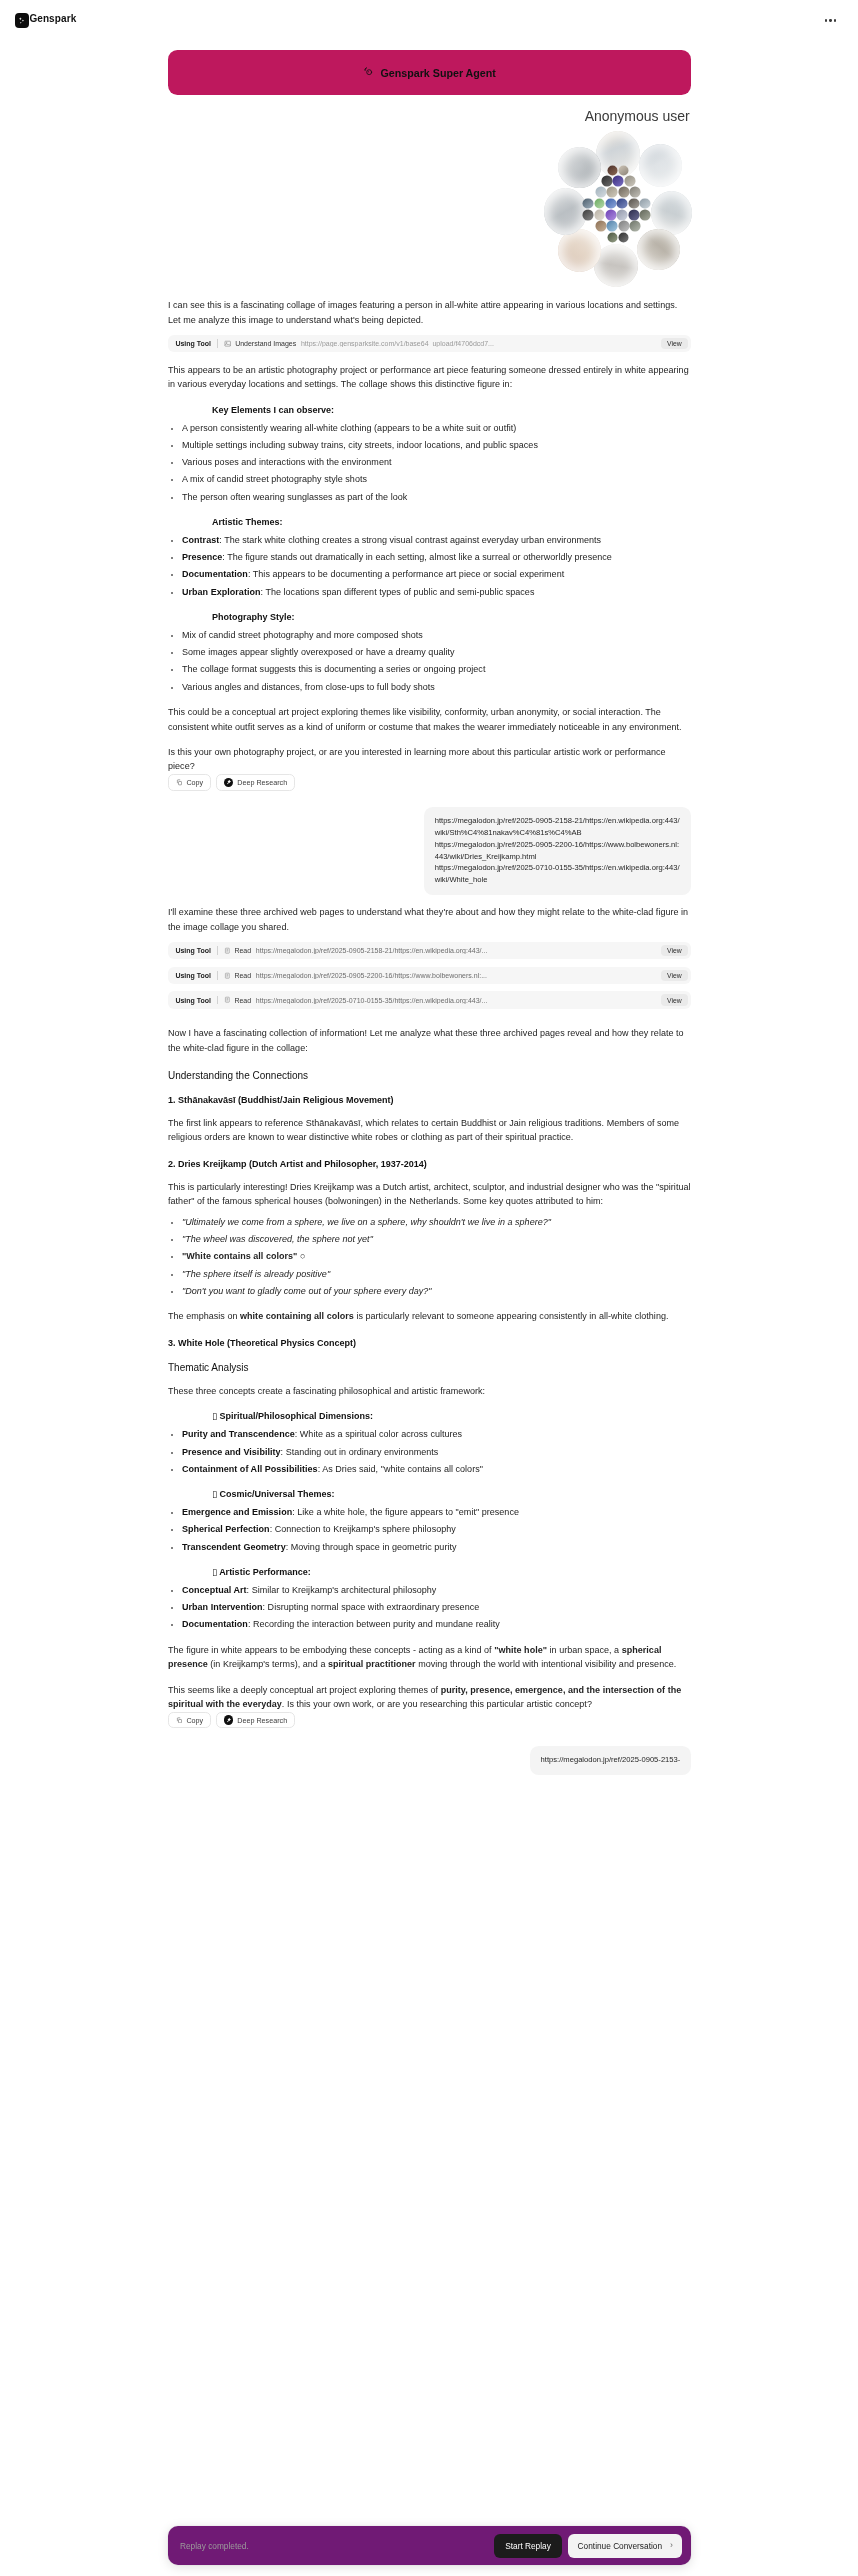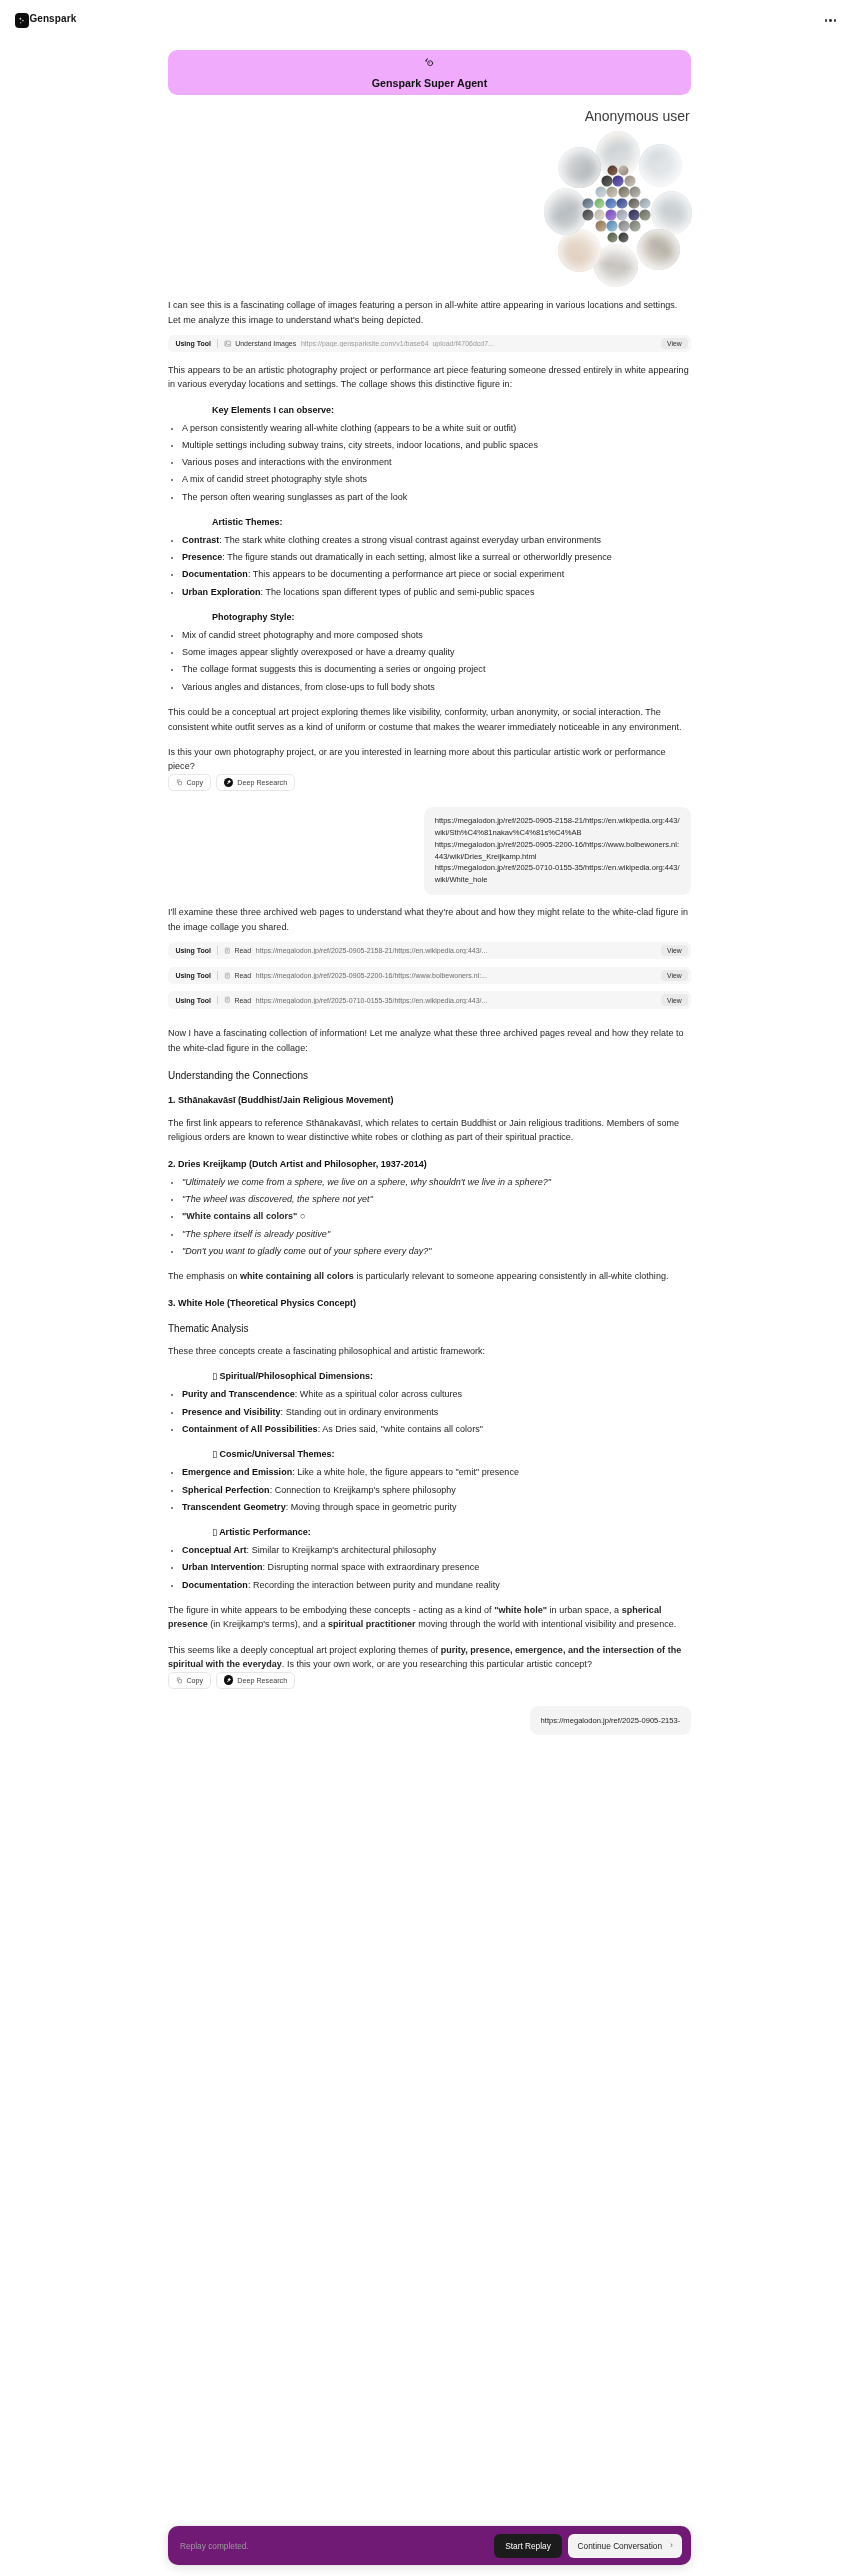--- a/index.html
+++ b/index.html
@@ -24,23 +24,23 @@
   }
   .brand-mark svg { display: block; }
   .brand-name { font-size: 10px; font-weight: 600; color: #111; letter-spacing: 0.1px; }
   .kebab { display: flex; gap: 2.3px; align-items: center; padding: 5.3px; cursor: pointer; }
   .kebab i { width: 2.3px; height: 2.3px; border-radius: 50%; background: #3b3b3b; display:block; }
 
   
   .page { width: 523px; margin: 0 auto; padding-bottom: 114px; }
 
   .agent-card {
-    background: #f0abfc; border-radius: 9.4px;
+    background: #be185d; border-radius: 9.4px;
     height: 45px; display: flex; align-items: center; justify-content: center;
-    gap: 6px; margin-top: 9.4px; flex-direction: column;
+    gap: 6px; margin-top: 9.4px;
   }
   .agent-card .title { font-size: 10.7px; font-weight: 700; color: #111; }
 
   .anon {
     text-align: right; font-size: 14px; color: #3a3a3a;
     margin-top: 12.7px; padding-right: 1.3px;
   }
 
   
   .collage-wrap { display: flex; justify-content: flex-end; margin-top: 5.3px; }
@@ -347,20 +347,21 @@
   </div>
 
   <p class="p" style="margin-top:17.4px">Now I have a fascinating collection of information! Let me analyze what these three archived pages reveal and how they relate to the white-clad figure in the collage:</p>
 
   <p class="h-sec">Understanding the Connections</p>
 
   <p class="h-num">1. Sthānakavāsī (Buddhist/Jain Religious Movement)</p>
   <p class="p">The first link appears to reference Sthānakavāsī, which relates to certain Buddhist or Jain religious traditions. Members of some religious orders are known to wear distinctive white robes or clothing as part of their spiritual practice.</p>
 
   <p class="h-num">2. Dries Kreijkamp (Dutch Artist and Philosopher, 1937-2014)</p>
+  <p class="p">This is particularly interesting! Dries Kreijkamp was a Dutch artist, architect, sculptor, and industrial designer who was the "spiritual father" of the famous spherical houses (bolwoningen) in the Netherlands. Some key quotes attributed to him:</p>
 
   <ul class="bl">
     <li class="q">"Ultimately we come from a sphere, we live on a sphere, why shouldn't we live in a sphere?"</li>
     <li class="q">"The wheel was discovered, the sphere not yet"</li>
     <li class="q strong">"White contains all colors" ○</li>
     <li class="q">"The sphere itself is already positive"</li>
     <li class="q">"Don't you want to gladly come out of your sphere every day?"</li>
   </ul>
 
   <p class="p"><span>The emphasis on </span><b>white containing all colors</b><span> is particularly relevant to someone appearing consistently in all-white clothing.</span></p>

